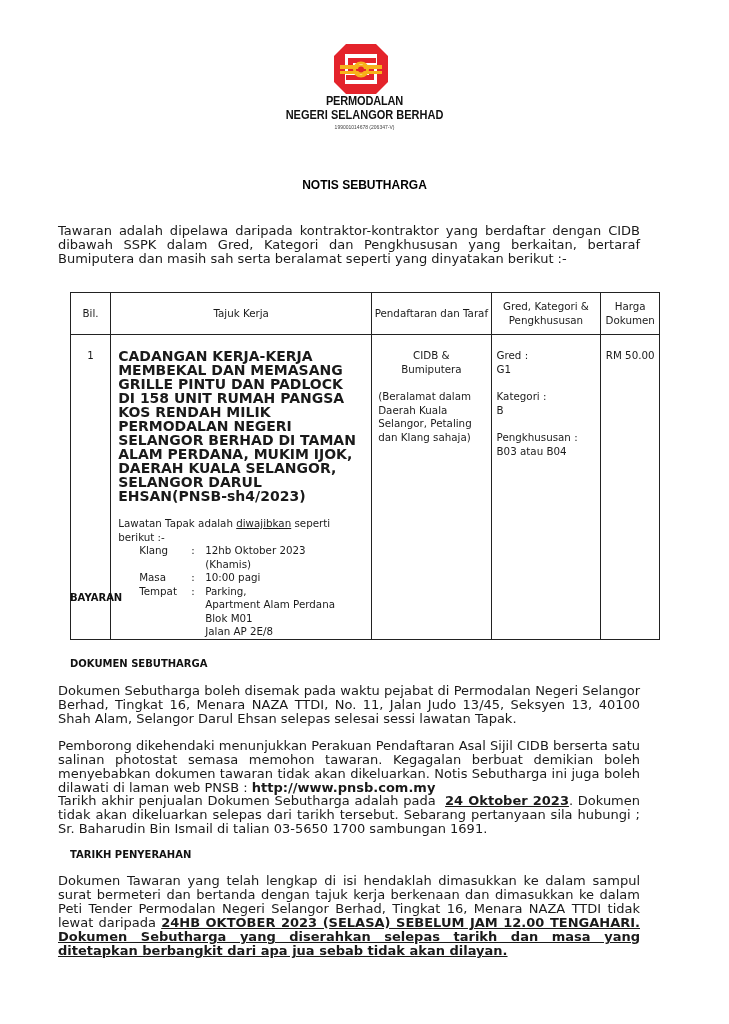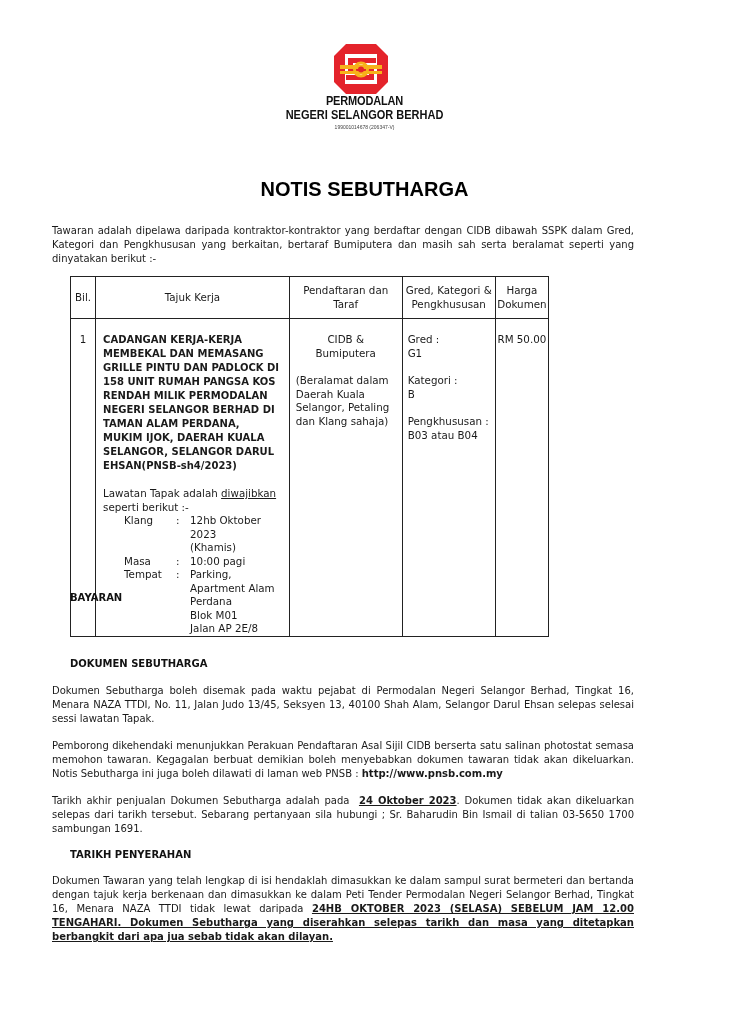--- a/index.html
+++ b/index.html
@@ -12,44 +12,44 @@
   .org1 { position: absolute; left: 0; width: 729px; top: 94px; text-align: center;
           font-family: "Liberation Sans", sans-serif; font-weight: bold; font-size: 12.5px;
           letter-spacing: -0.2px; transform: scaleX(0.88); color: #111; line-height: 14px; }
   .org2 { position: absolute; left: 0; width: 729px; top: 108px; text-align: center;
           font-family: "Liberation Sans", sans-serif; font-weight: bold; font-size: 12.5px;
           transform: scaleX(0.88); color: #111; line-height: 14px; }
   .regno { position: absolute; left: 0; width: 729px; top: 124px; text-align: center;
            font-family: "Liberation Sans", sans-serif; font-size: 5px; color: #444; }
 
   .title { position: absolute; left: 0; width: 729px; top: 178px; text-align: center;
-           font-family: "Liberation Sans", sans-serif; font-weight: bold; font-size: 20px; color: #000; }
+           font-family: "Liberation Sans", sans-serif; font-weight: bold; font-size: 12px; color: #000; }
 
-  .para { position: absolute; left: 52px; width: 582px; font-size: 10px; line-height: 14px;
+  .para { position: absolute; left: 58px; width: 582px; font-size: 13px; line-height: 14px;
           text-align: justify; color: #1a1a1a; }
   .para.last-left { text-align-last: left; }
   .heading { position: absolute; left: 70px; font-size: 10px; font-weight: bold; color: #111; }
   .b { font-weight: bold; }
   .bu { font-weight: bold; text-decoration: underline; }
   .u { text-decoration: underline; }
 
   
-  table.tbl { position: absolute; left: 70px; top: 276px; width: 479px; border-collapse: collapse;
+  table.tbl { position: absolute; left: 70px; top: 292px; width: 590px; border-collapse: collapse;
               font-size: 10.3px; line-height: 13.5px; color: #1a1a1a; }
   table.tbl td, table.tbl th { border: 1.3px solid #222; vertical-align: top; padding: 0; }
   table.tbl th { font-weight: normal; height: 41px; vertical-align: middle; text-align: center; }
   .c1 { width: 43px; }
   .c2 { width: 262px; }
   .c3 { width: 120px; }
   .c4 { width: 104px; }
   .c5 { width: 59px; }
   .rowcell { height: 257px; }
   .bil { text-align: center; padding-top: 14px !important; }
   .job { padding: 14px 8px 0 7px !important; }
-  .job-title { font-weight: bold; font-size: 10px; line-height: 14px; }
+  .job-title { font-weight: bold; font-size: 14px; line-height: 14px; }
   .visit { margin-top: 14px; }
   .visit-grid { display: grid; grid-template-columns: 52px 14px auto; margin-left: 21px; }
   .visit-grid span { display: block; }
   .reg { text-align: center; padding-top: 14px !important; }
   .reg .addr { text-align: left; margin-top: 14px; padding-left: 6px; }
   .grade { padding: 14px 4px 0 5px !important; }
   .grade .blk { margin-bottom: 14px; }
   .price { text-align: center; padding-top: 14px !important; }
 </style>
 </head>

